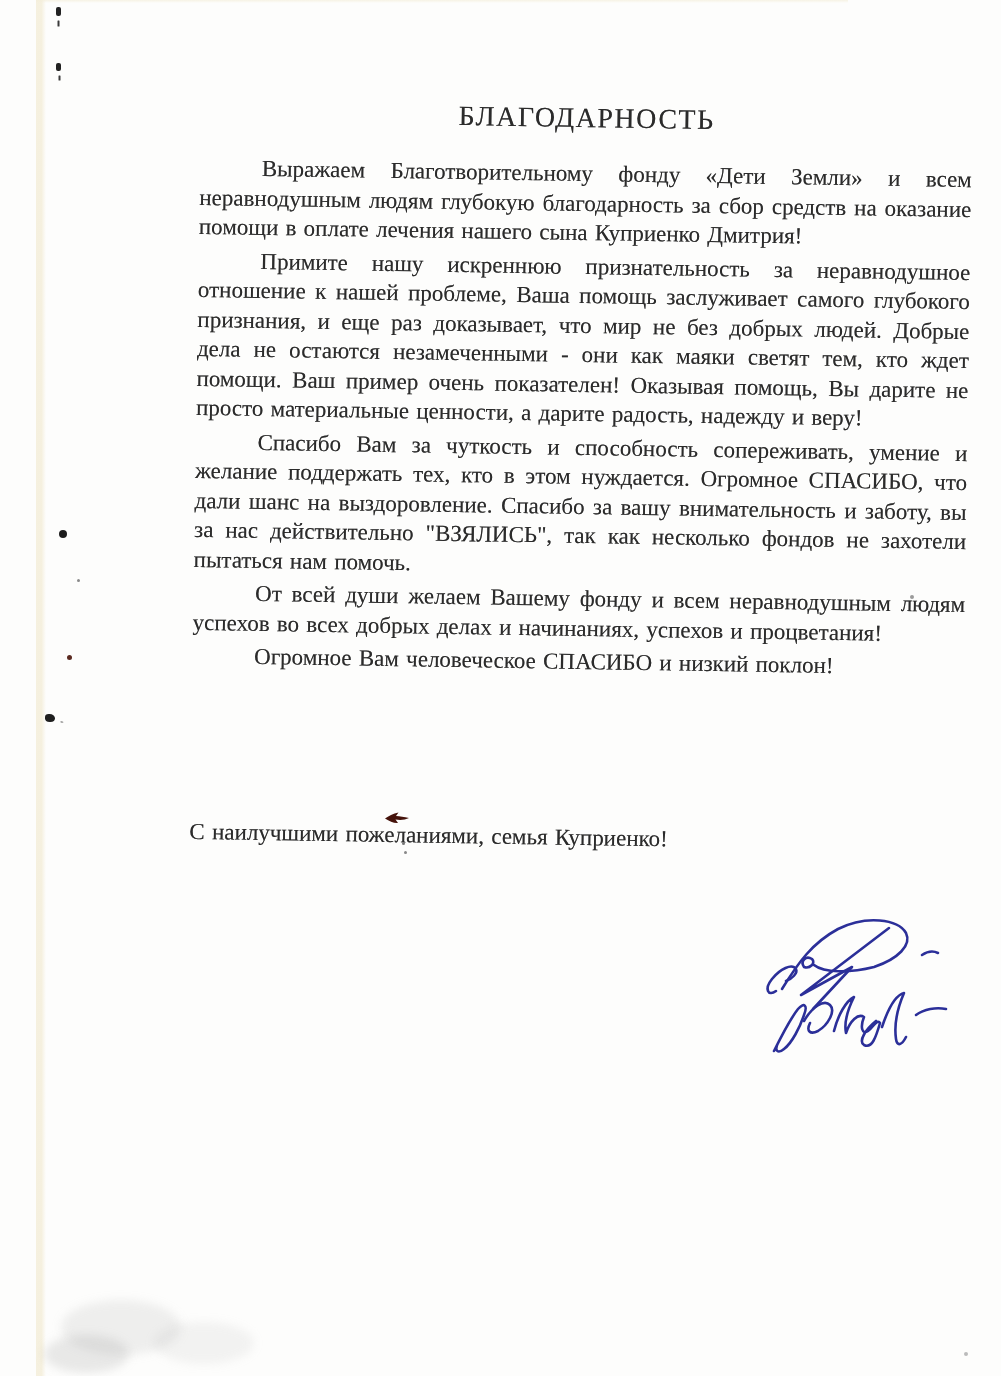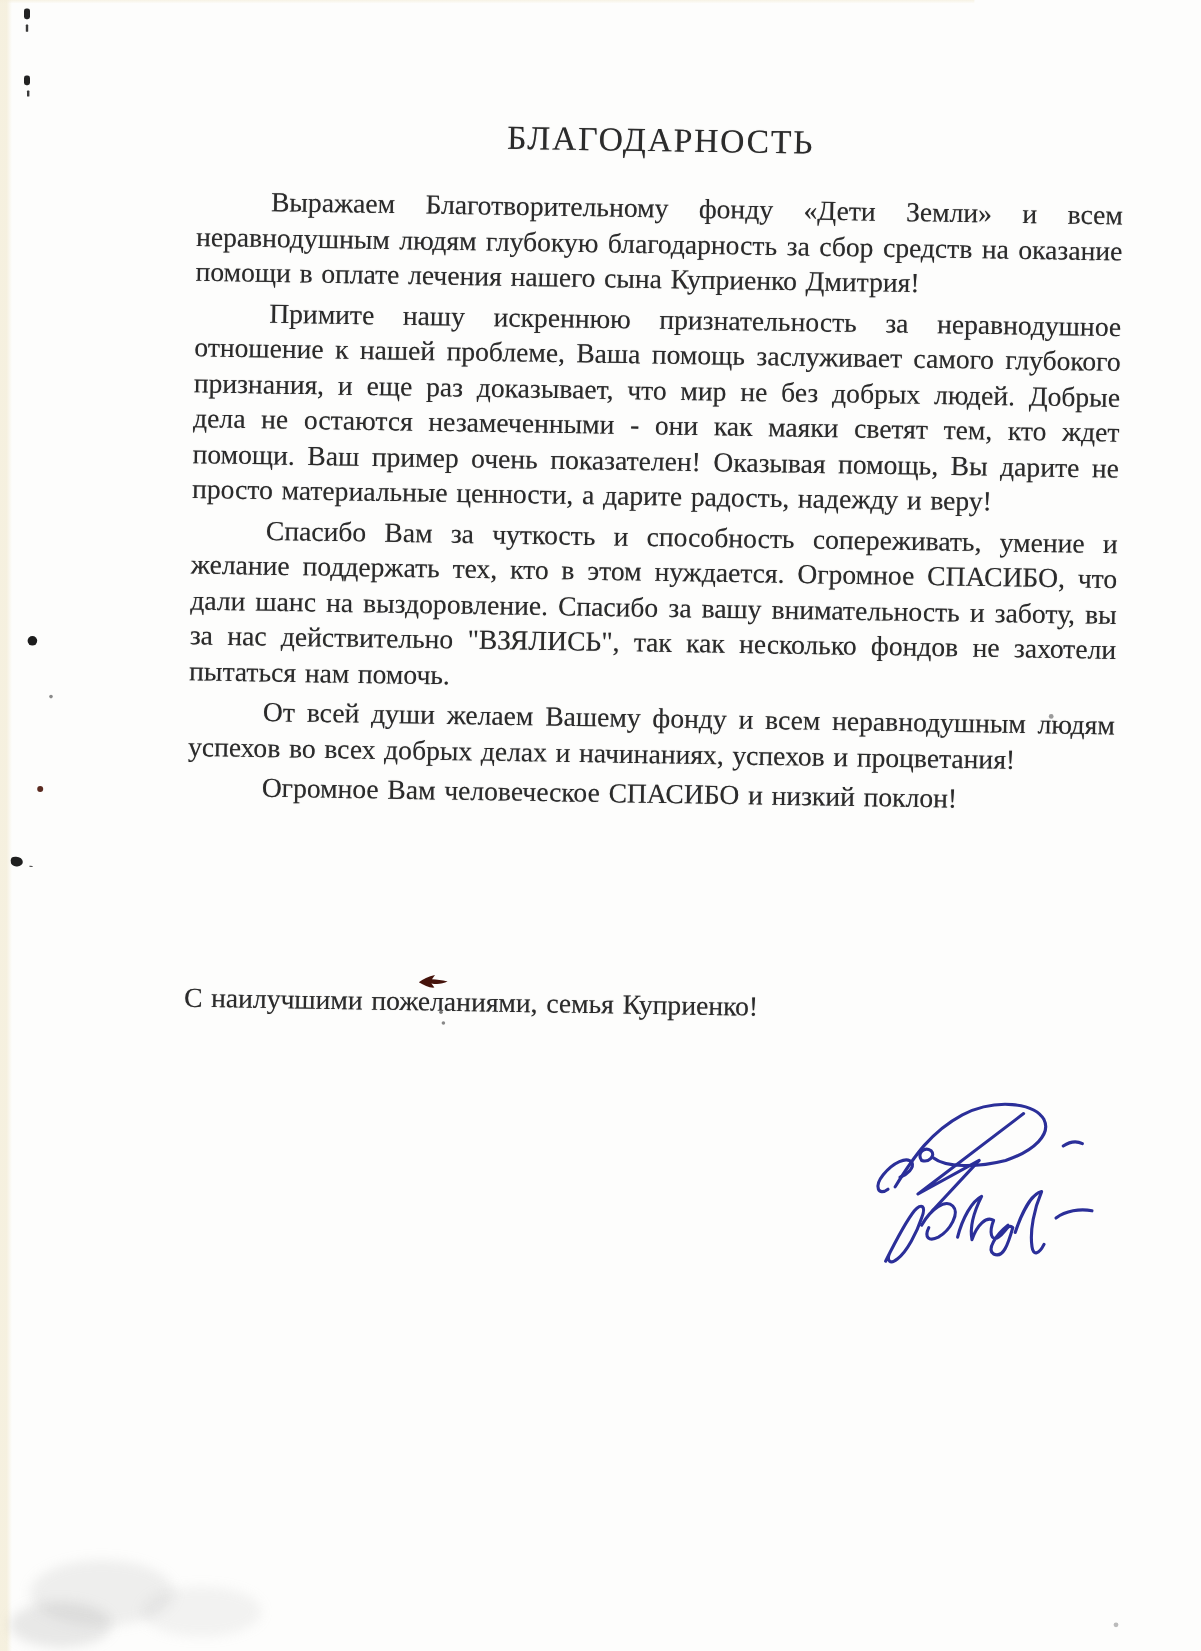--- a/index.html
+++ b/index.html
@@ -6,20 +6,21 @@
     margin: 0; padding: 0;
     width: 1001px; height: 1376px;
     overflow: hidden;
     background: var(--c-paper, #fdfdfc);
     font-family: "Liberation Serif", "DejaVu Serif", serif;
   }
   .page {
     position: absolute; inset: 0;
     width: 812px; height: 1376px;
     background: var(--c-paper, #fdfdfc);
+    margin-left: 36px;
   }
   
   .edge-left {
     position: absolute; left: 0; top: 0; bottom: 0; width: 10px;
     background: linear-gradient(to right, var(--c-edge_tint, #f4eeda) 55%, rgba(244,238,218,0));
     opacity: .85;
   }
   .edge-top {
     position: absolute; left: 0; top: 0; right: 0; height: 3px;
     background: linear-gradient(to bottom, rgba(244,238,218,.7), rgba(244,238,218,0));

